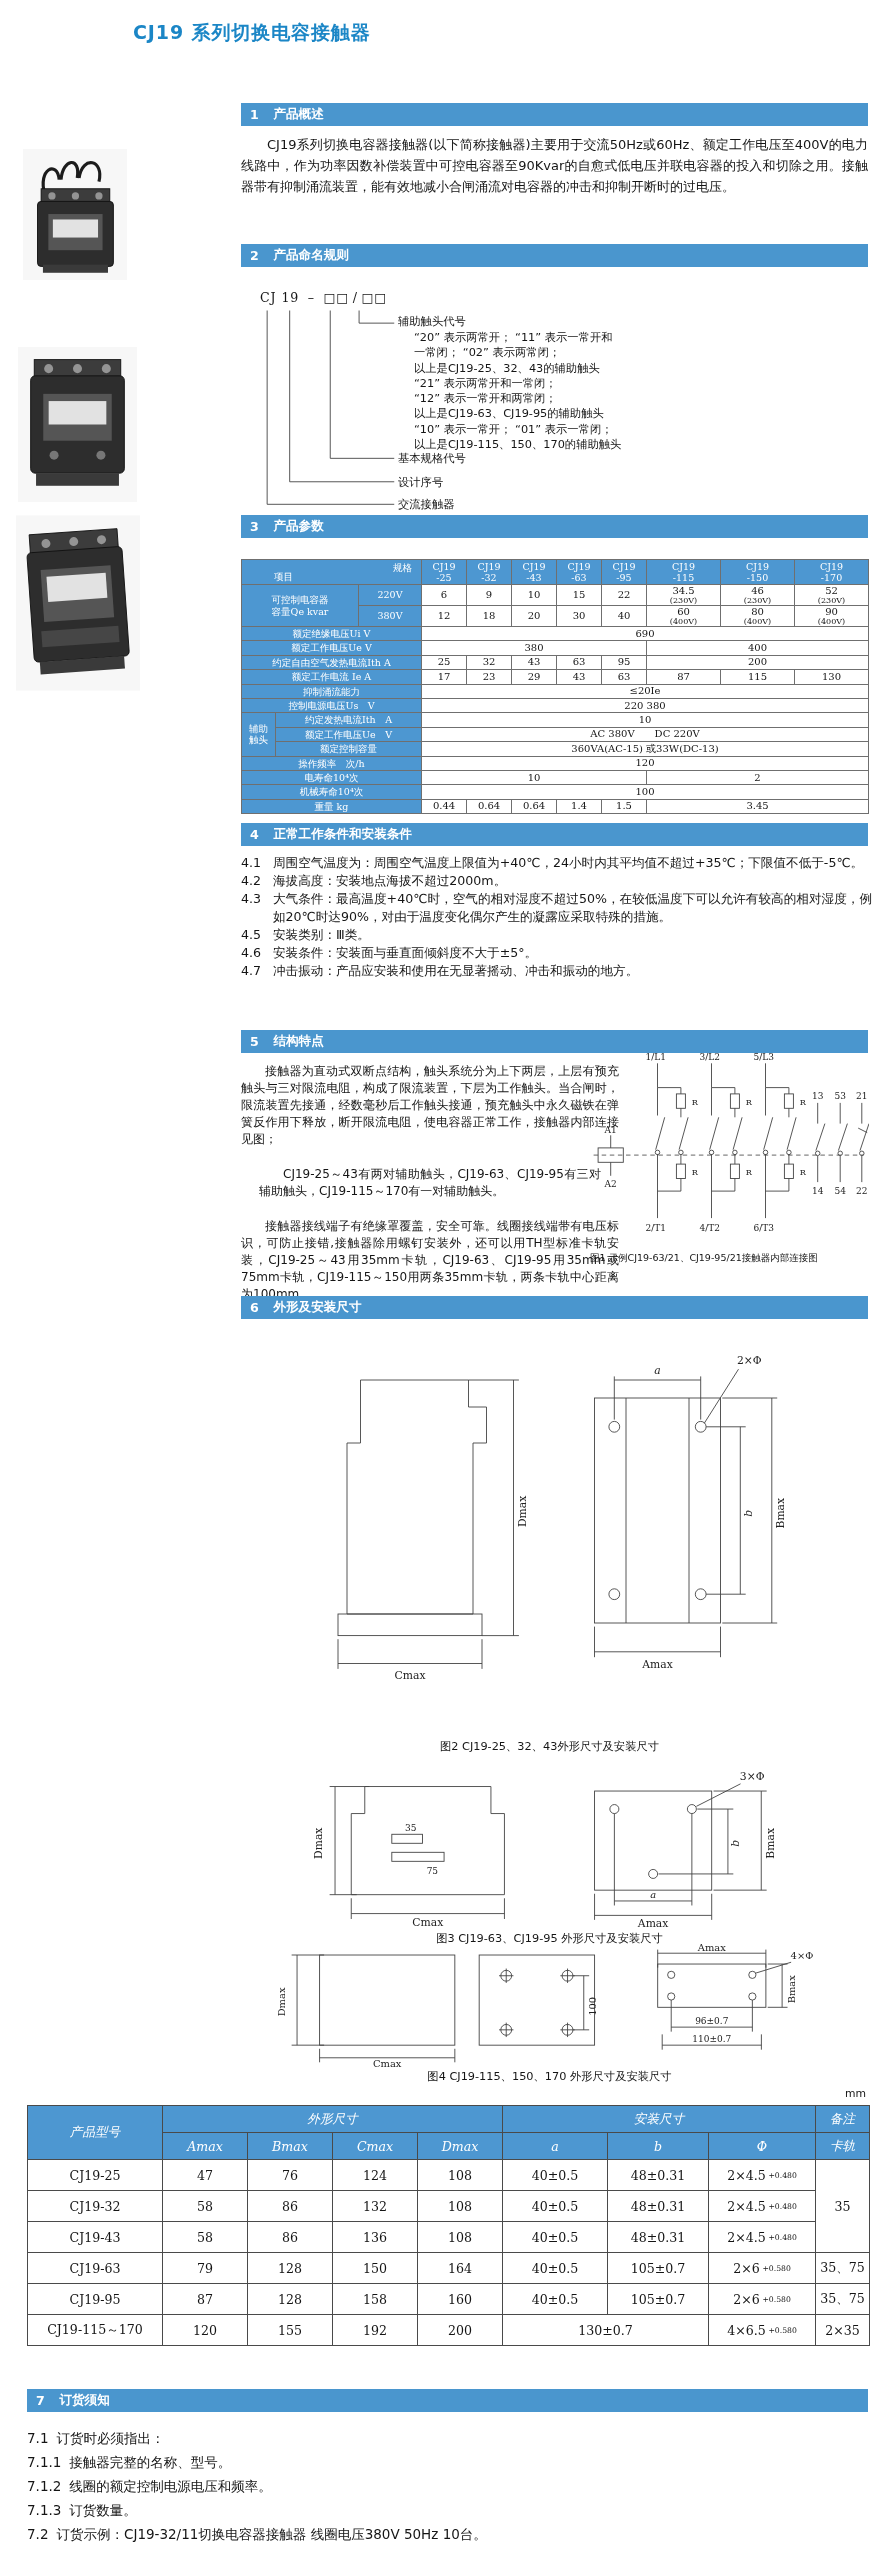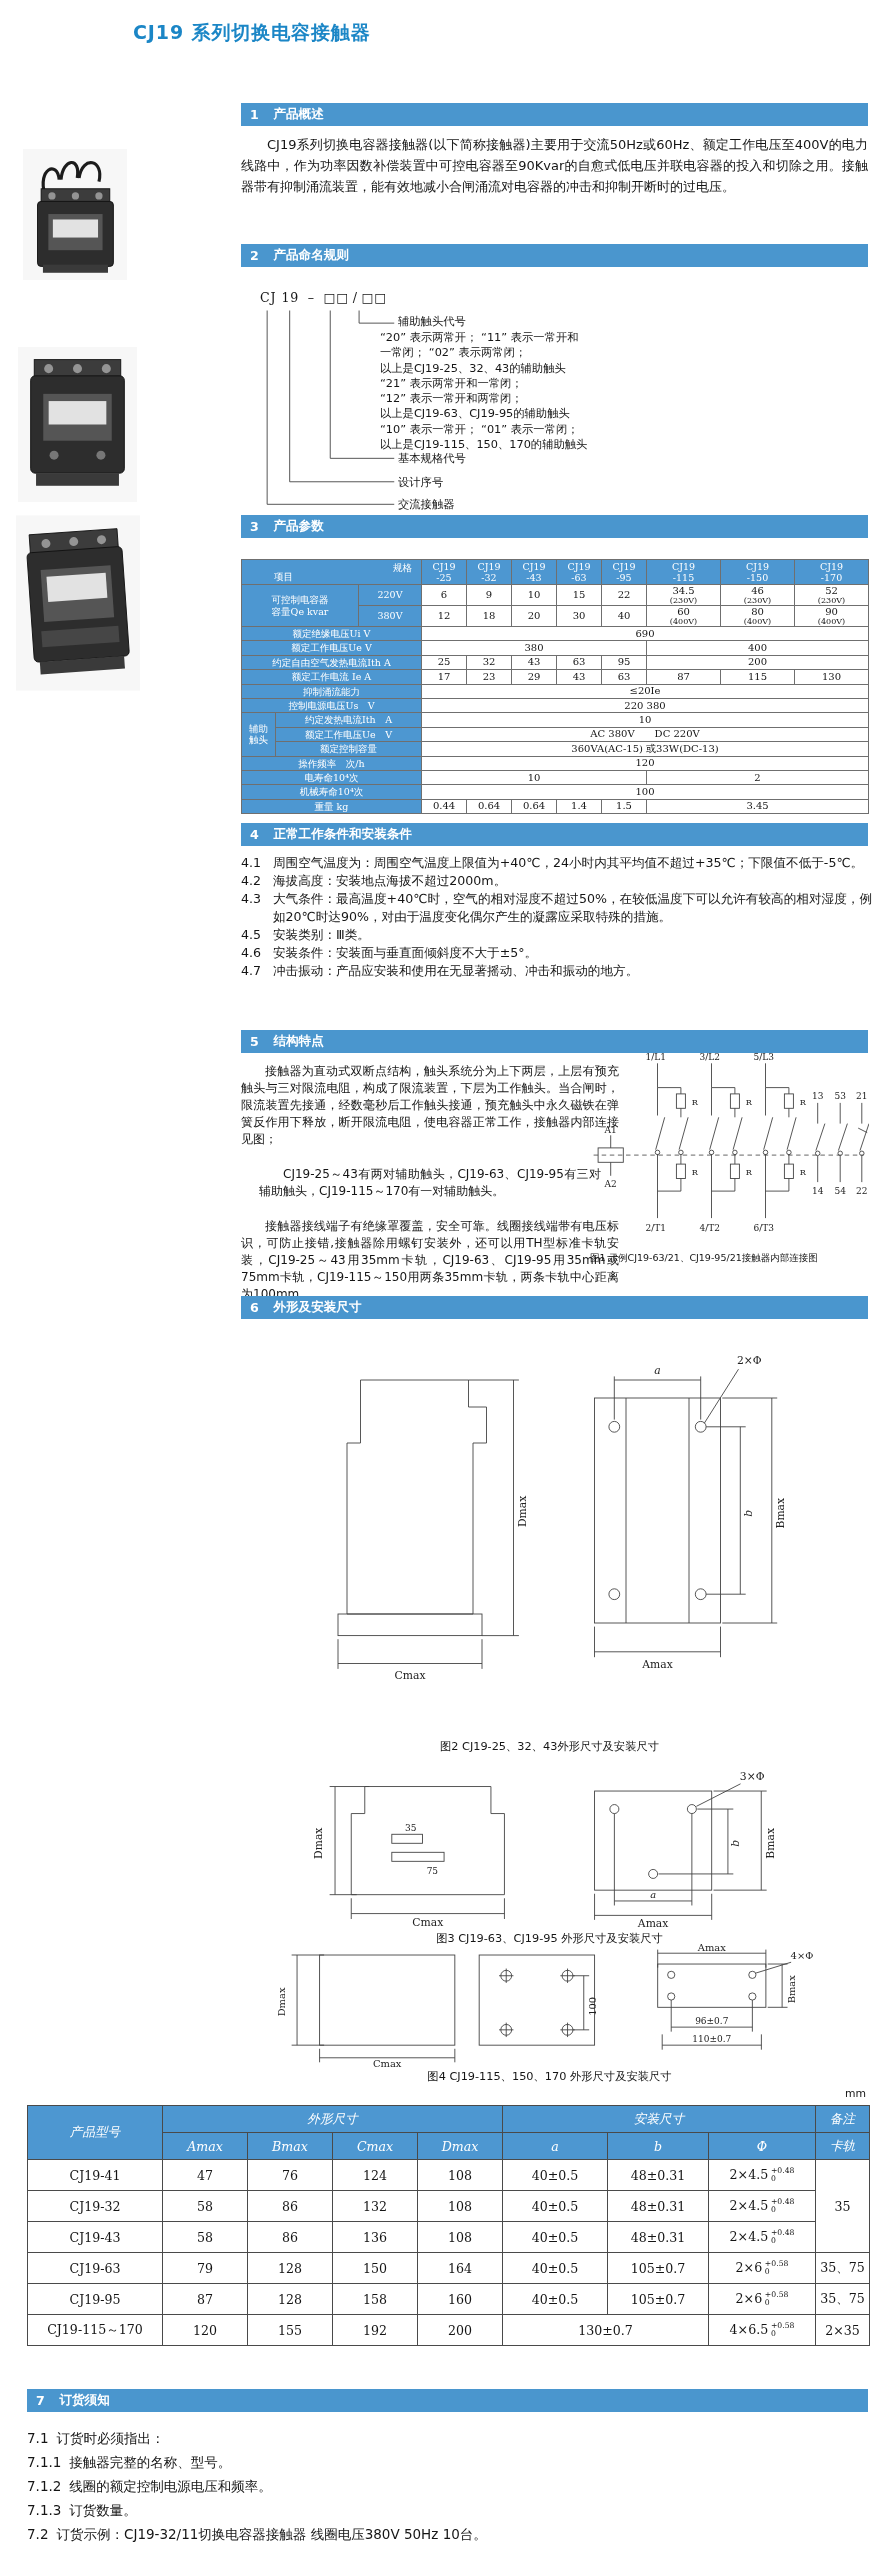--- a/index.html
+++ b/index.html
@@ -37,21 +37,21 @@
   .cond .t{flex:1;text-align:justify;}
   .ord{display:flex;font-size:13.5px;line-height:24px;}
   .ord .n{margin-right:8px;}
   .caption{font-size:11.3px;text-align:center;}
   .capsmall{font-size:9.5px;text-align:left;}
   
   .dtable{width:841px;font-family:"DejaVu Serif",serif;font-size:12.6px;}
   .dtable td{border:0.9px solid #4a4a4a;text-align:center;vertical-align:middle;height:28px;}
   .dtable tr.hr td{height:24px;font-style:italic;}
   .dtable .hc{background:#4d97d1;color:#fff;}
-  .tol{display:inline-flex;flex-direction:column;font-size:7.7px;line-height:1.05;vertical-align:middle;margin-left:2.7px;text-align:left;font-style:normal;}
+  .tol{display:inline-flex;flex-direction:row;font-size:7.7px;line-height:1.05;vertical-align:middle;margin-left:2.7px;text-align:left;font-style:normal;}
   .tol i{font-style:normal;}
   .unit-note{font-size:10.8px;}
 </style>
 </head>
 <body>
 
 <div class="page">
 
   <div class="abs doc-title">CJ19 系列切换电容接触器</div>
 
@@ -115,21 +115,21 @@
     <span>–</span>
     <span>□□</span><span>/</span><span>□□</span>
   </div>
   <svg class="abs" style="left:241px;top:287px" width="631" height="230" viewBox="0 0 700 255">
     <path class="drawline" d="M131,26 V40 H170"></path>
     <path class="drawline" d="M99,26 V190 H170"></path>
     <path class="drawline" d="M54,26 V216 H170"></path>
     <path class="drawline" d="M29,26 V241 H170"></path>
   </svg>
   <div class="abs aux-title" style="left:398px;top:314px">辅助触头代号</div>
-  <div class="abs aux-block" style="left:380px;top:330px;width:297px">
+  <div class="abs aux-block" style="left:414px;top:330px;width:297px">
     <div>“20” 表示两常开； “11” 表示一常开和</div>
     <div>一常闭； “02” 表示两常闭；</div>
     <div>以上是CJ19-25、32、43的辅助触头</div>
     <div>“21” 表示两常开和一常闭；</div>
     <div>“12” 表示一常开和两常闭；</div>
     <div>以上是CJ19-63、CJ19-95的辅助触头</div>
     <div>“10” 表示一常开； “01” 表示一常闭；</div>
     <div>以上是CJ19-115、150、170的辅助触头</div>
   </div>
   <div class="abs tag" style="left:398px;top:451px">基本规格代号</div>
@@ -624,21 +624,21 @@
         <td class="hc">Amax</td>
         <td class="hc">Bmax</td>
         <td class="hc">Cmax</td>
         <td class="hc">Dmax</td>
         <td class="hc" style="font-style:italic">a</td>
         <td class="hc" style="font-style:italic">b</td>
         <td class="hc">Φ</td>
         <td class="hc">卡轨</td>
       </tr>
       <tr>
-        <td>CJ19-41</td>
+        <td>CJ19-25</td>
         <td>47</td>
         <td>76</td>
         <td>124</td>
         <td>108</td>
         <td>40±0.5</td>
         <td>48±0.31</td>
         <td><span>2×4.5</span><span class="tol">
               <i>+0.48</i>
               <i>0</i>
             </span></td>

